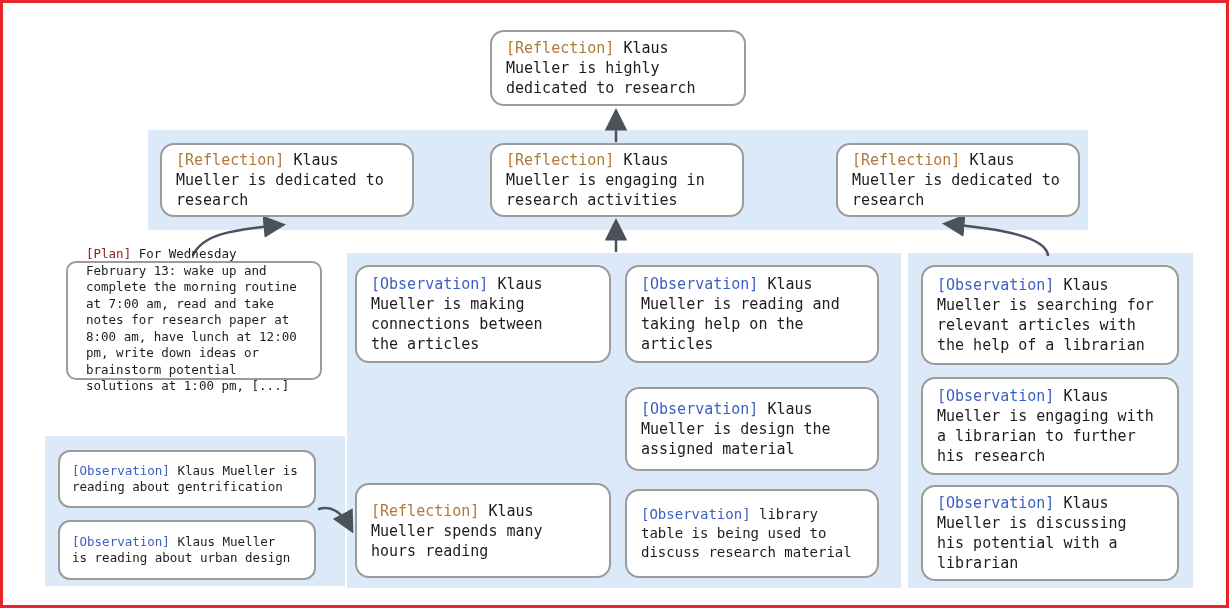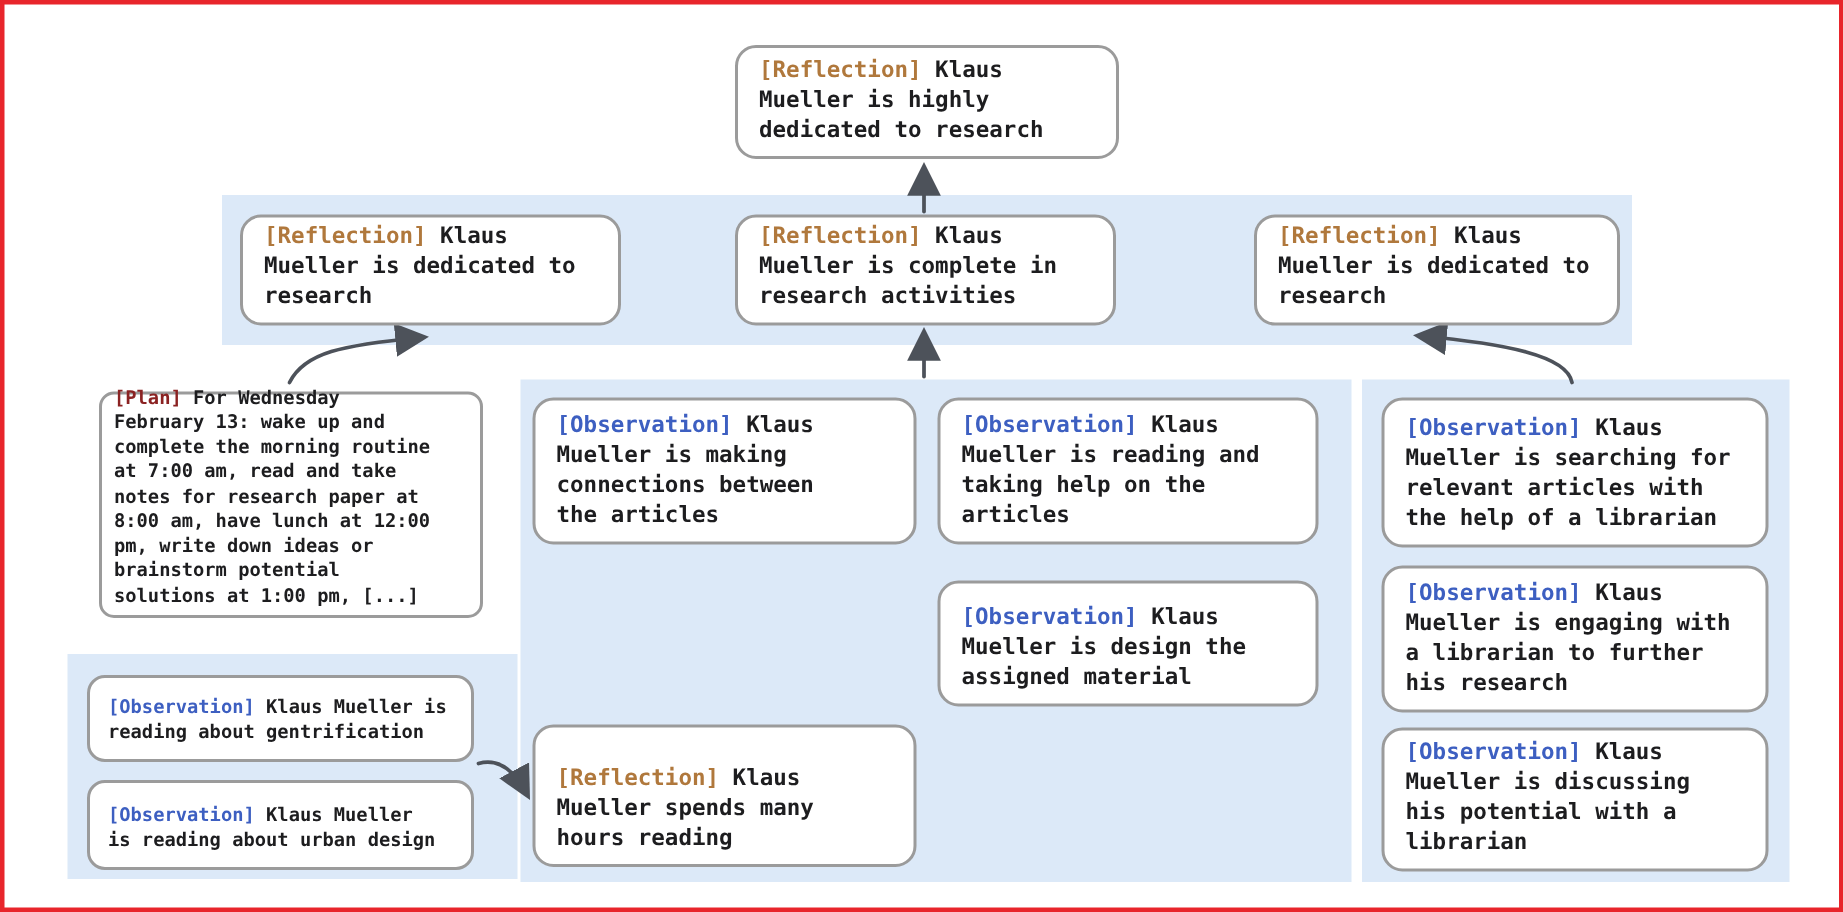--- a/index.html
+++ b/index.html
@@ -17,24 +17,24 @@
     position:absolute;
     background:var(--band,#dce9f8);
   }
   .node{
     position:absolute;
     box-sizing:border-box;
     background:#ffffff;
     border:2px solid var(--node-border,#9b9b9b);
     border-radius:14px;
     padding:8px 14px;
-    font-weight:700;
+    font-weight:400;
     color:var(--text,#1d1d1f);
     display:flex;
-    align-items:flex-end;
+    align-items:center;
   }
   .node .inner{display:block;}
   .node span{white-space:pre-line;}
   .fs15{font-size:15px;line-height:20px;}
   .fs14{font-size:14px;line-height:19px;}
   .fs12{font-size:12.5px;line-height:16.5px;}
   .lbl-ref{color:var(--reflection,#b0783c);}
   .lbl-obs{color:var(--observation,#3d5fc1);margin-top:16px;}
   .lbl-plan{color:var(--plan,#8b2222);}
   svg.connectors{
@@ -88,30 +88,30 @@
 dedicated to research</span></div>
   </div>
 
   <div class="node fs15" style="left:157px;top:140px;width:254px;height:74px;">
     <div class="inner"><span class="lbl-ref">[Reflection]</span> <span>Klaus
 Mueller is dedicated to
 research</span></div>
   </div>
   <div class="node fs15" style="left:487px;top:140px;width:254px;height:74px;">
     <div class="inner"><span class="lbl-ref">[Reflection]</span> <span>Klaus
-Mueller is complete in
+Mueller is engaging in
 research activities</span></div>
   </div>
   <div class="node fs15" style="left:833px;top:140px;width:244px;height:74px;">
     <div class="inner"><span class="lbl-ref">[Reflection]</span> <span>Klaus
 Mueller is dedicated to
 research</span></div>
   </div>
 
-  <div class="node fs12" style="left:63px;top:258px;width:256px;height:151px;border-radius:10px;padding:5px 8px;">
+  <div class="node fs12" style="left:63px;top:258px;width:256px;height:119px;border-radius:10px;padding:5px 18px;">
     <div class="inner"><span class="lbl-plan">[Plan]</span> <span>For Wednesday
 February 13: wake up and
 complete the morning routine
 at 7:00 am, read and take
 notes for research paper at
 8:00 am, have lunch at 12:00
 pm, write down ideas or
 brainstorm potential
 solutions at 1:00 pm, [...]</span></div>
   </div>
@@ -141,20 +141,25 @@
     <div class="inner"><span class="lbl-obs">[Observation]</span> <span>Klaus
 Mueller is reading and
 taking help on the
 articles</span></div>
   </div>
   <div class="node fs15" style="left:622px;top:384px;width:254px;height:84px;">
     <div class="inner"><span class="lbl-obs">[Observation]</span> <span>Klaus
 Mueller is design the
 assigned material</span></div>
   </div>
+  <div class="node fs14" style="left:622px;top:486px;width:254px;height:89px;">
+    <div class="inner"><span class="lbl-obs">[Observation]</span> <span>library
+table is being used to
+discuss research material</span></div>
+  </div>
 
   <div class="node fs15" style="left:918px;top:262px;width:258px;height:100px;">
     <div class="inner"><span class="lbl-obs">[Observation]</span> <span>Klaus
 Mueller is searching for
 relevant articles with
 the help of a librarian</span></div>
   </div>
   <div class="node fs15" style="left:918px;top:374px;width:258px;height:98px;">
     <div class="inner"><span class="lbl-obs">[Observation]</span> <span>Klaus
 Mueller is engaging with

